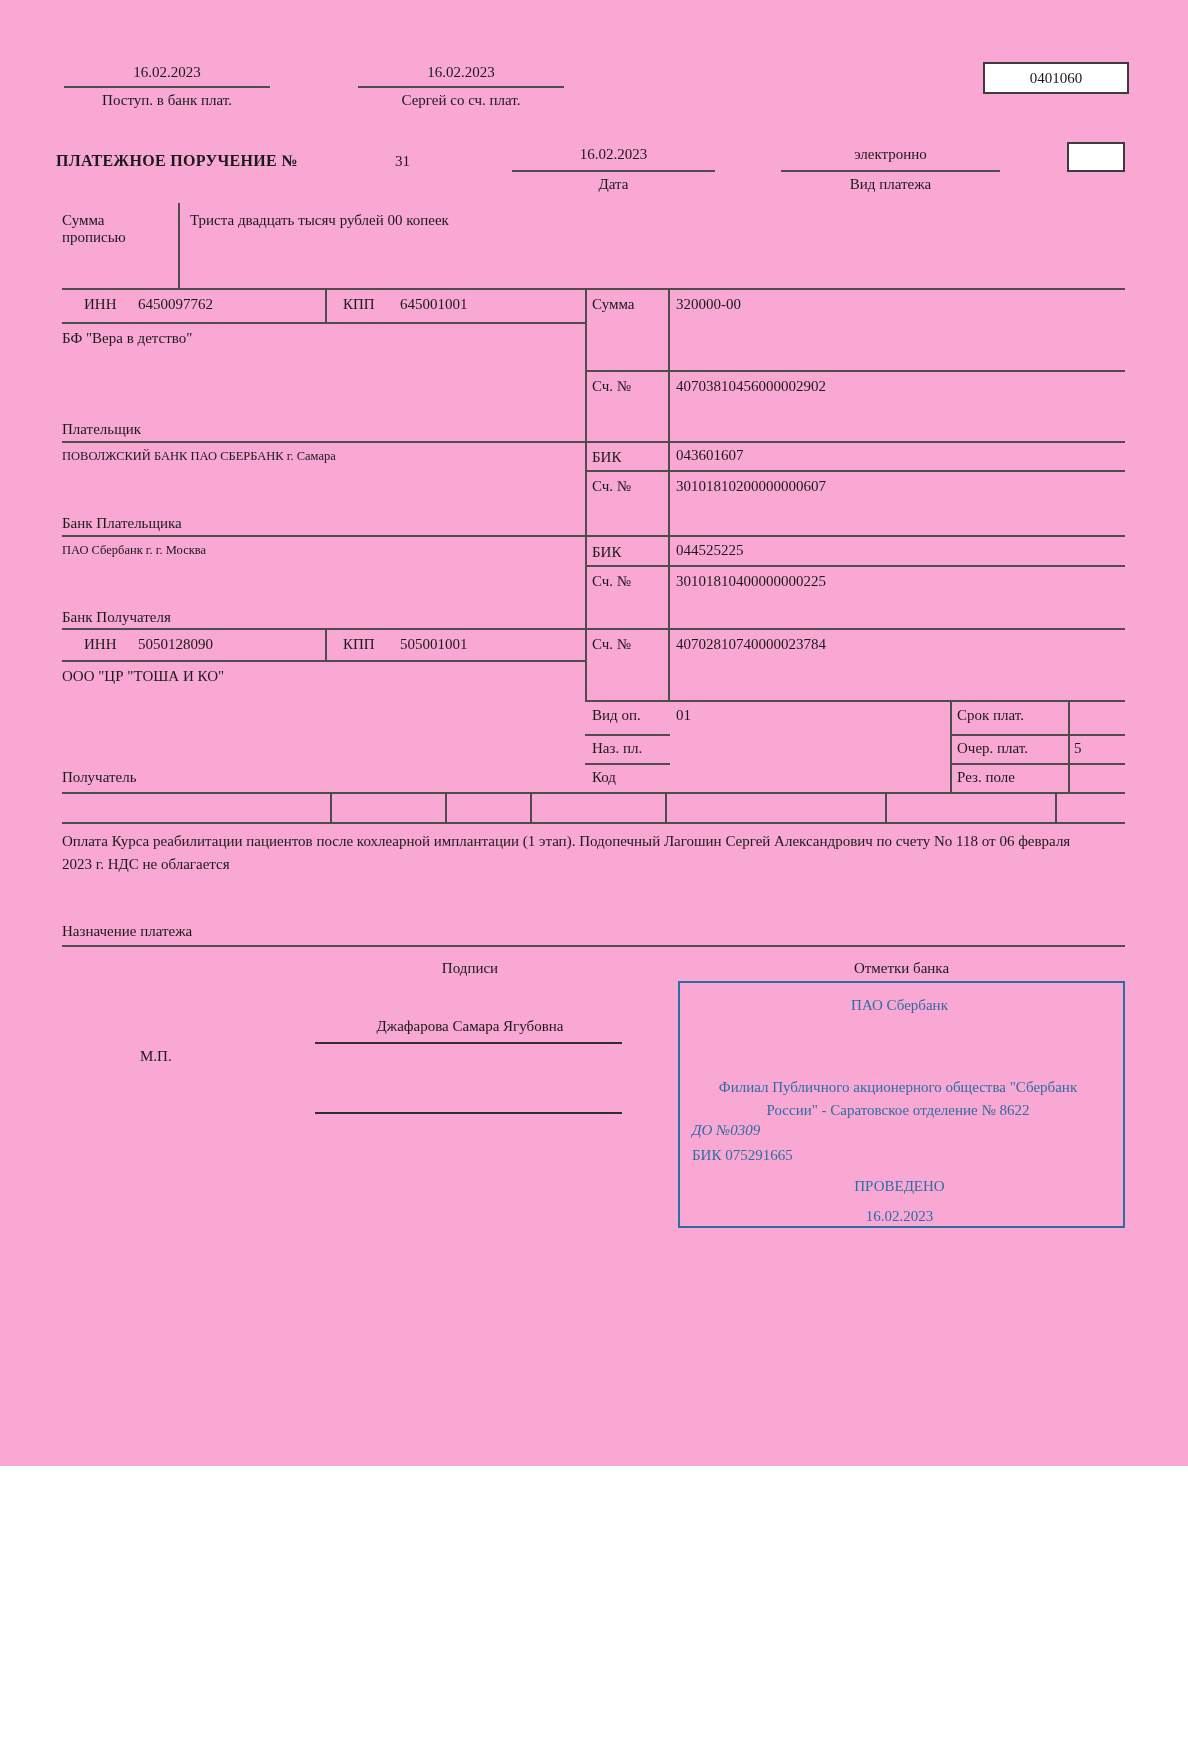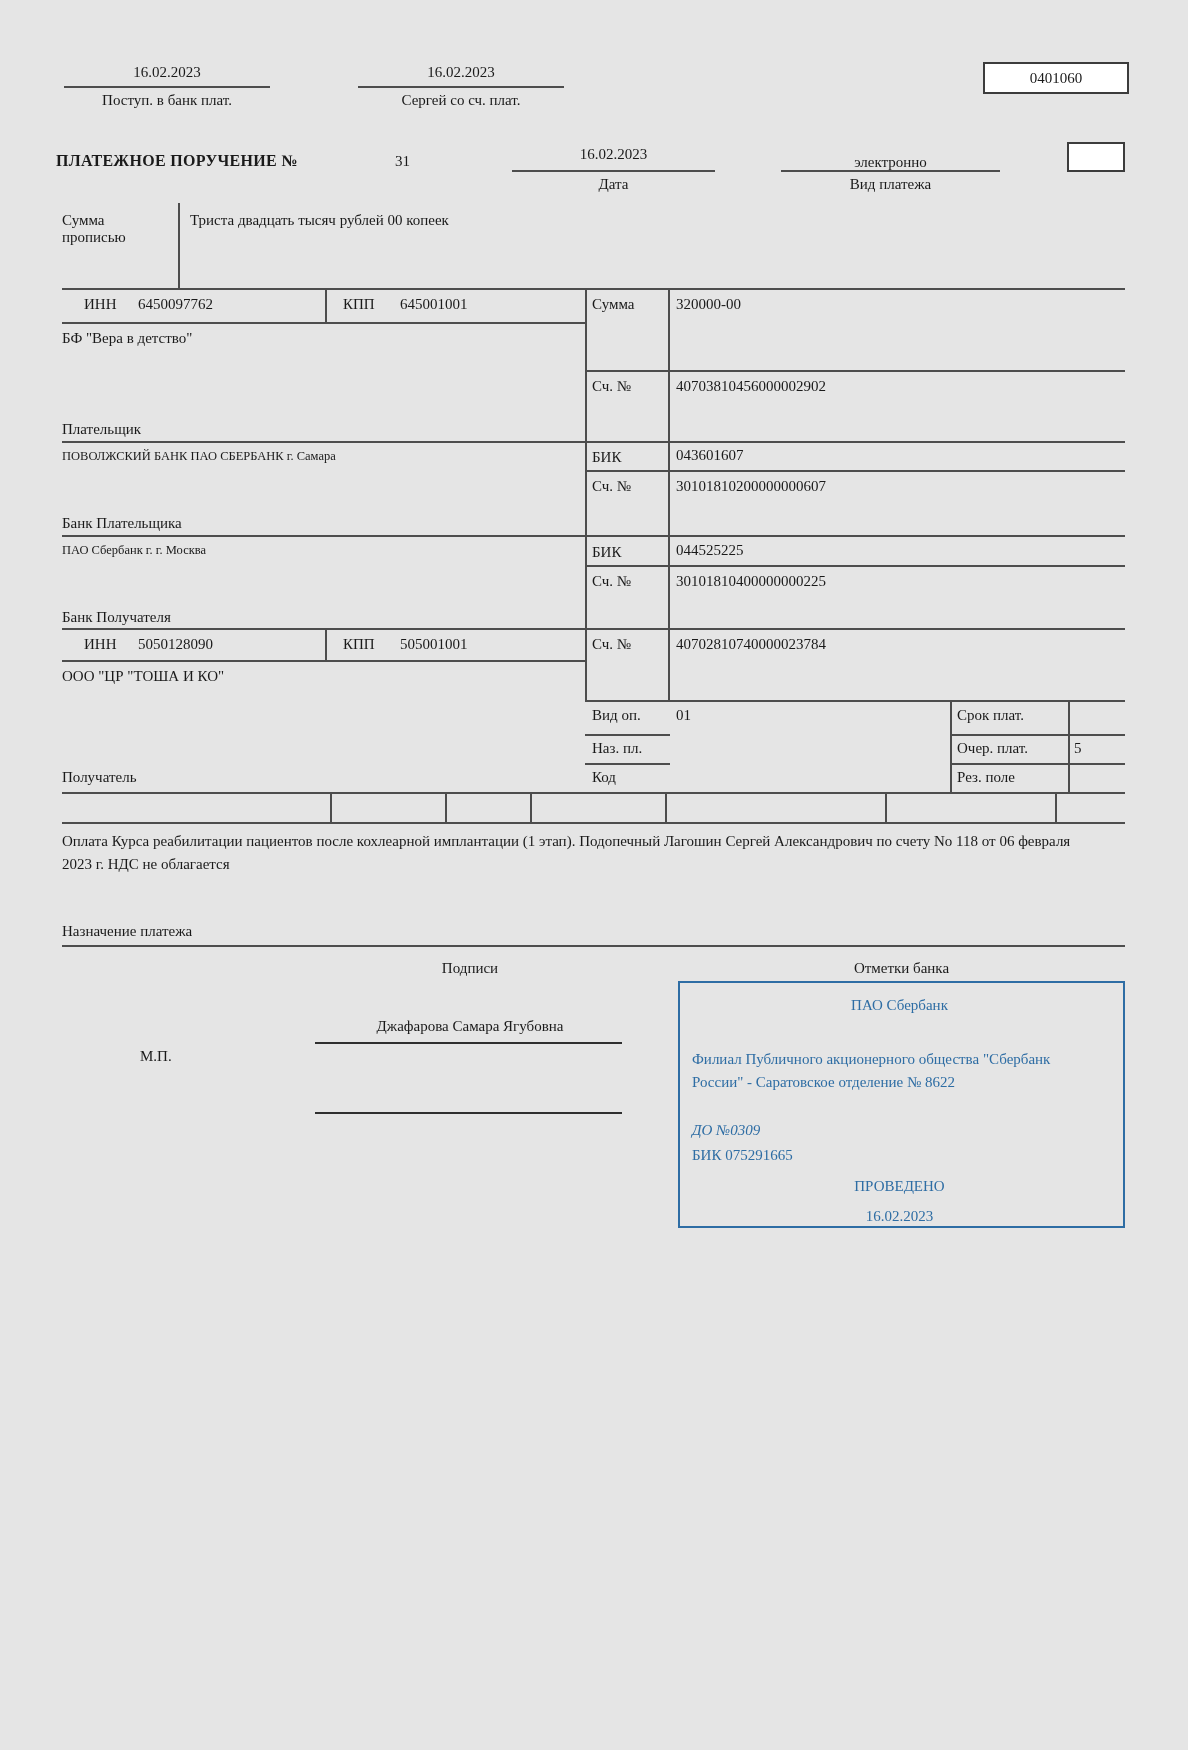--- a/index.html
+++ b/index.html
@@ -1,19 +1,19 @@
 <!DOCTYPE html>
 <html style="--accent: #2e6da4;"><head>
 <meta charset="utf-8">
 <style>
   html,body{margin:0;padding:0;background:#ffffff;}
   .page{
     position:relative;
-    width:1188px;height:1750px;
-    background:#e5e5e5;
+    width:1188px;height:1466px;
+    background:#f9a8d4;
     font-family:"Liberation Serif", serif;
     color:#1a1a1a;
     font-size:15px;
   }
   .abs{position:absolute;}
   .hline{position:absolute;border-top:2px solid #4d4d4d;height:0;}
   .vline{position:absolute;border-left:2px solid #4d4d4d;width:0;}
   .box{position:absolute;border:2px solid #3c3c3c;background:#fff;}
   .ctr{text-align:center;}
   .sm{font-size:12.5px;}
@@ -38,21 +38,21 @@
 
   <div class="box ctr" style="left:983px;top:62px;width:142px;height:28px;line-height:28px;">0401060</div>
 
   <div class="abs title" style="left:56px;top:152px;">ПЛАТЕЖНОЕ ПОРУЧЕНИЕ №</div>
   <div class="abs" style="left:395px;top:153px;">31</div>
 
   <div class="abs ctr" style="left:512px;top:146px;width:203px;">16.02.2023</div>
   <div class="hline" style="left:512px;top:170px;width:203px;"></div>
   <div class="abs ctr" style="left:512px;top:176px;width:203px;">Дата</div>
 
-  <div class="abs ctr" style="left:781px;top:146px;width:219px;margin-top:8px;">электронно</div>
+  <div class="abs ctr" style="left:781px;top:146px;width:219px;">электронно</div>
   <div class="hline" style="left:781px;top:170px;width:219px;"></div>
   <div class="abs ctr" style="left:781px;top:176px;width:219px;">Вид платежа</div>
 
   <div class="box" style="left:1067px;top:142px;width:54px;height:26px;"></div>
 
   <div class="abs pre" style="left:62px;top:212px;width:110px;">Сумма
 прописью</div>
   <div class="vline" style="left:178px;top:203px;height:85px;"></div>
   <div class="abs" style="left:190px;top:212px;width:920px;">Триста двадцать тысяч рублей 00 копеек</div>
 
@@ -143,21 +143,21 @@
 
   <div class="abs" style="left:62px;top:830px;width:1010px;line-height:1.55;">Оплата Курса реабилитации пациентов после кохлеарной имплантации (1 этап). Подопечный Лагошин Сергей Александрович по счету No 118 от 06 февраля 2023 г. НДС не облагается</div>
   <div class="abs" style="left:62px;top:923px;">Назначение платежа</div>
   <div class="hline" style="left:62px;top:945px;width:1063px;"></div>
 
   <div class="abs ctr" style="left:270px;top:960px;width:400px;">Подписи</div>
   <div class="abs ctr" style="left:678px;top:960px;width:447px;">Отметки банка</div>
 
   <div class="bluebox" style="left:678px;top:981px;width:443px;height:243px;"></div>
   <div class="abs ctr blue" style="left:678px;top:997px;width:443px;">ПАО Сбербанк</div>
-  <div class="abs blue" style="left:692px;top:1048px;width:412px;line-height:1.55;">Филиал Публичного акционерного общества "Сбербанк России" - Саратовское отделение № 8622</div>
+  <div class="abs blue" style="left:692px;top:1076px;width:412px;line-height:1.55;text-align:center;">Филиал Публичного акционерного общества "Сбербанк России" - Саратовское отделение № 8622</div>
   <div class="abs blue" style="left:692px;top:1122px;font-style:italic;">ДО №0309</div>
   <div class="abs blue" style="left:692px;top:1147px;">БИК 075291665</div>
   <div class="abs ctr blue" style="left:678px;top:1178px;width:443px;">ПРОВЕДЕНО</div>
   <div class="abs ctr blue" style="left:678px;top:1208px;width:443px;">16.02.2023</div>
 
   <div class="abs ctr" style="left:315px;top:1018px;width:310px;">Джафарова Самара Ягубовна</div>
   <div class="sig-line" style="left:315px;top:1042px;width:307px;"></div>
   <div class="abs" style="left:140px;top:1048px;">М.П.</div>
   <div class="sig-line" style="left:315px;top:1112px;width:307px;"></div>
 

